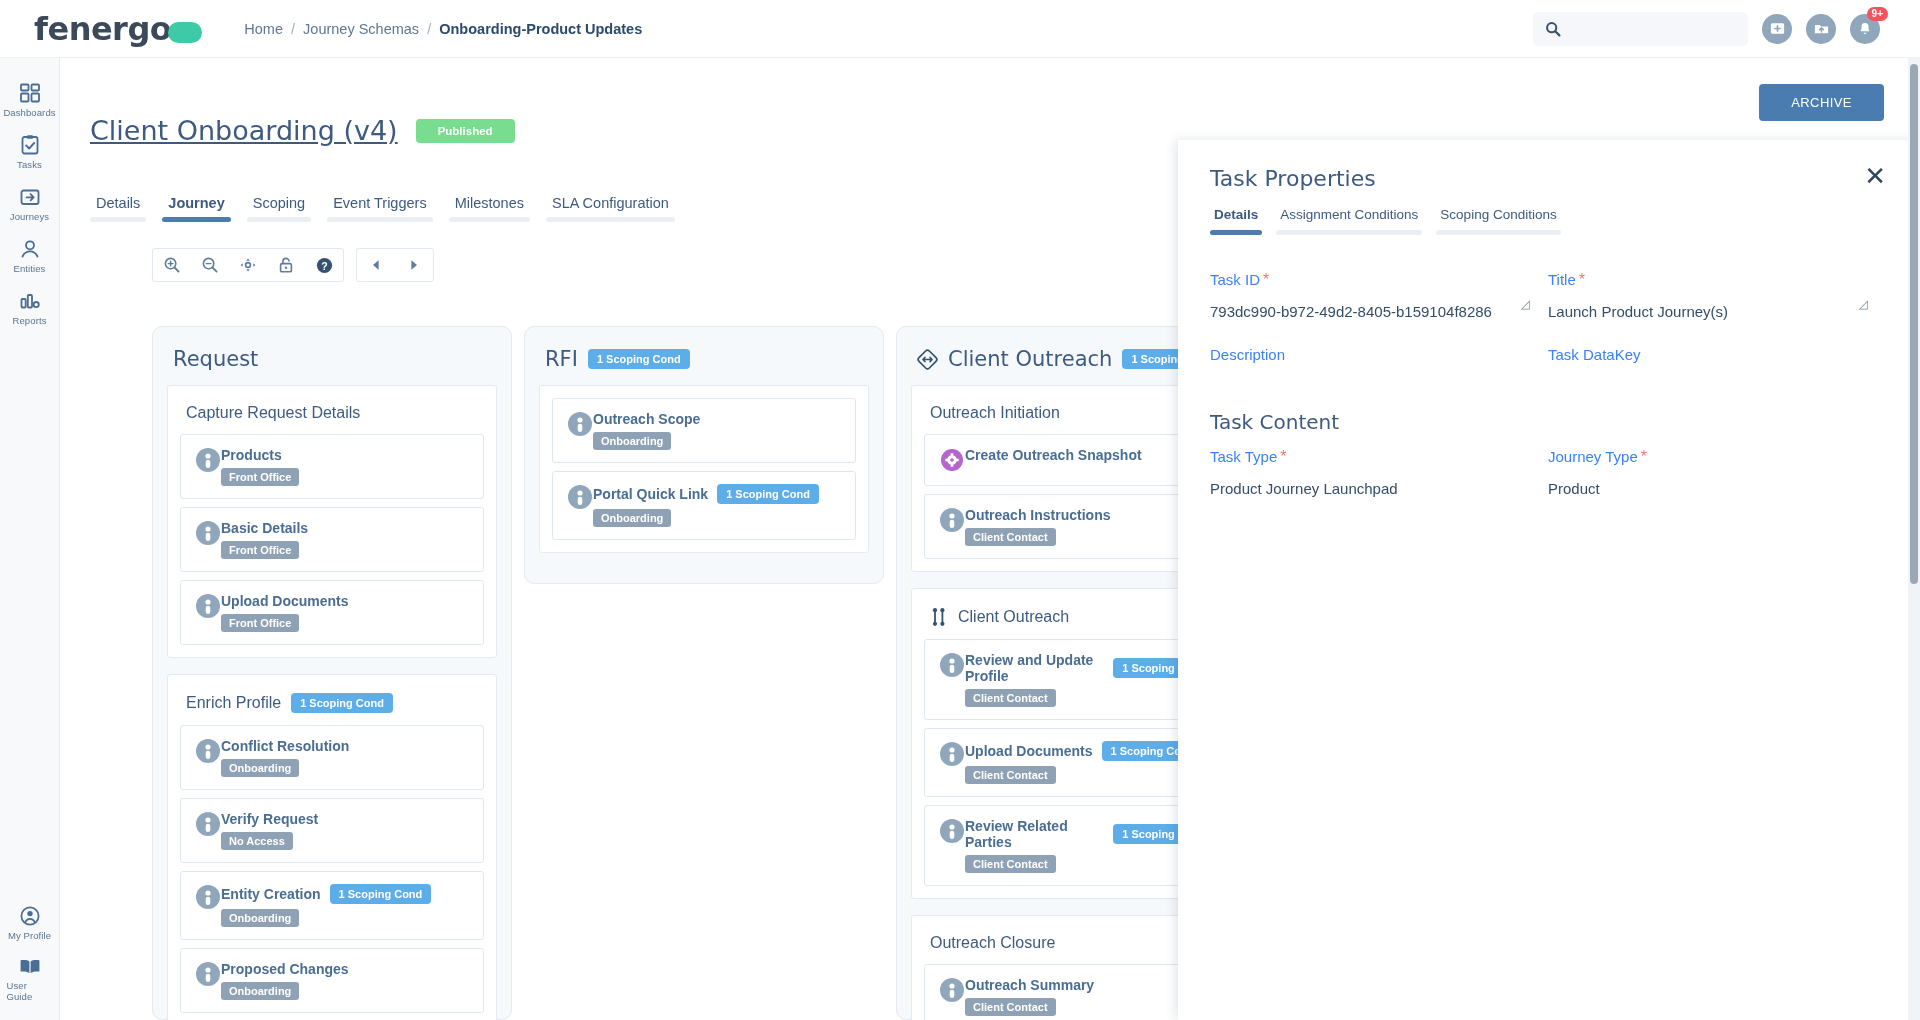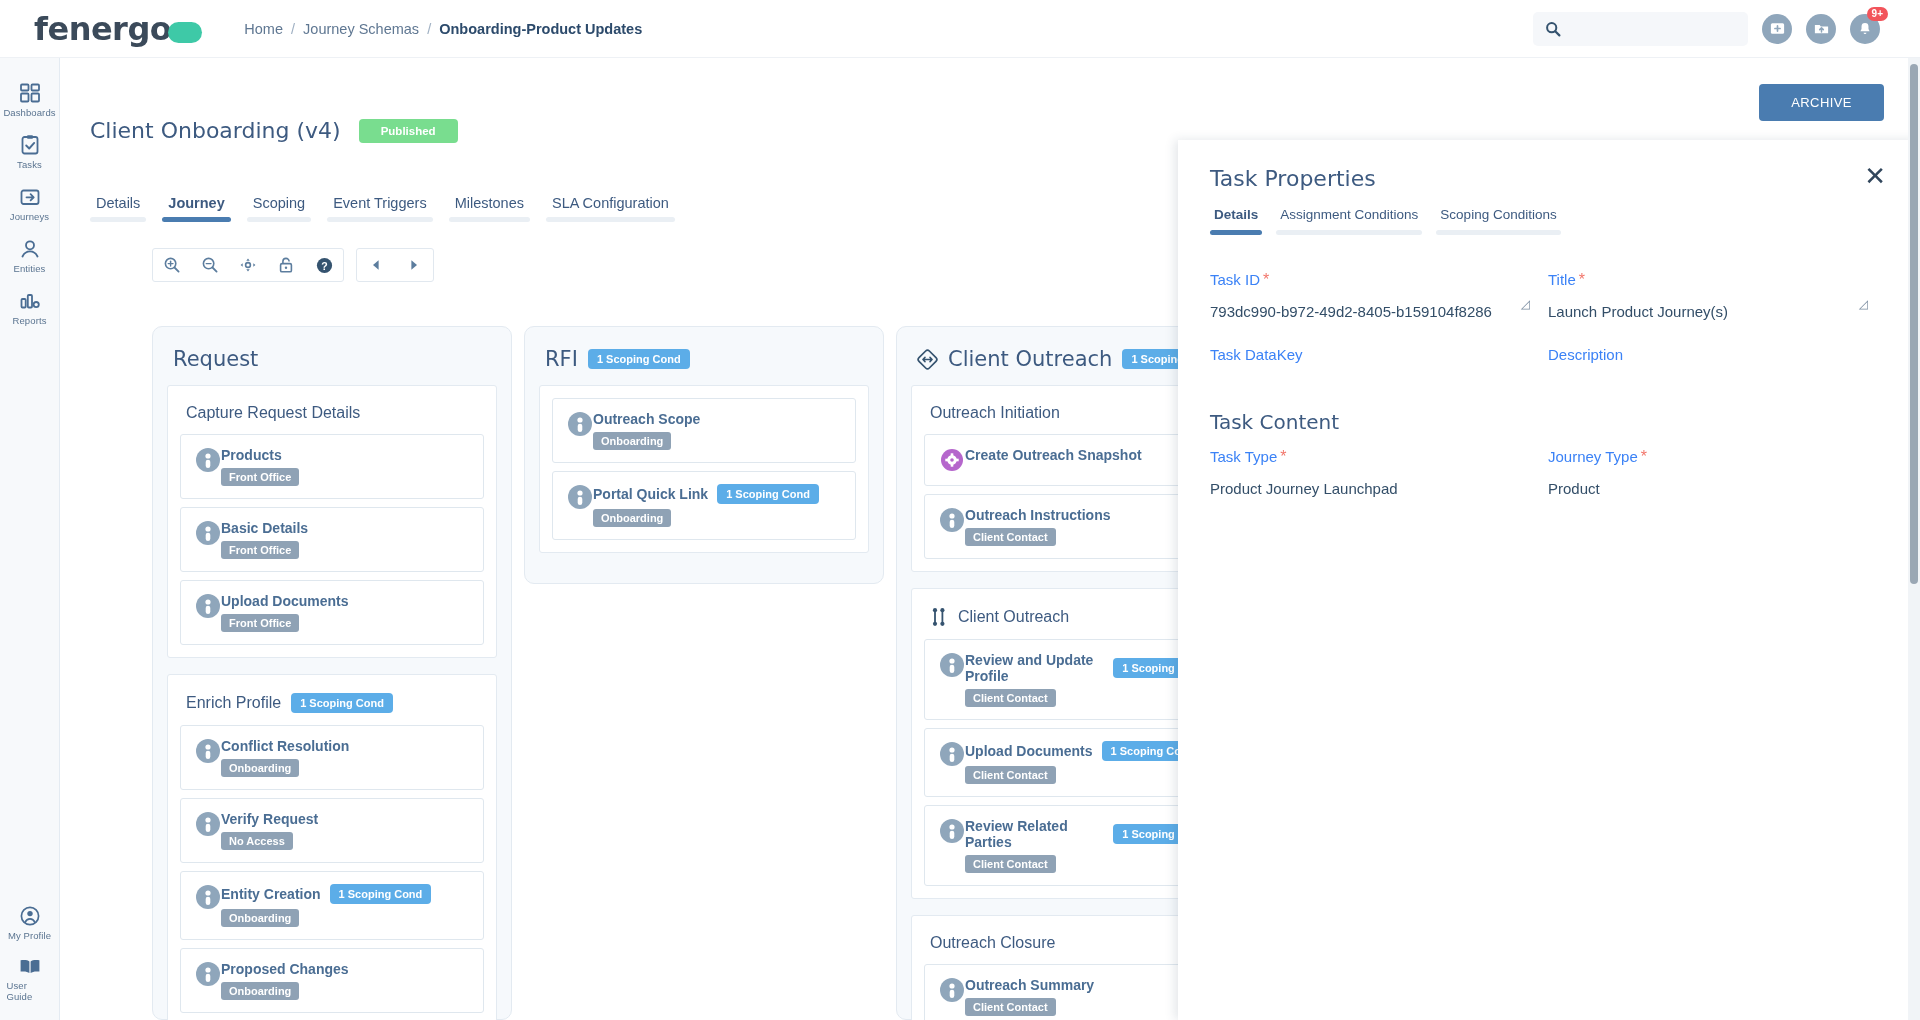--- a/index.html
+++ b/index.html
@@ -41,21 +41,21 @@
     display:flex;flex-direction:column;align-items:center;z-index:30;
   }
   .rail-item{ width:46px; padding:10px 0 6px; display:flex;flex-direction:column;align-items:center;gap:3px;}
   .rail-label{ font-size:9.5px;color:#5a7490;letter-spacing:.1px;}
   .rail-bottom{ margin-top:auto; padding-bottom:12px;}
   
   .page{
     position:absolute;top:58px;left:60px;width:1860px;height:962px;background:#fff;overflow:hidden;
   }
   .title-row{ display:flex;align-items:center;padding:26px 0 0 30px; }
-  h1.page-title{ font-size:22px;font-weight:400;color:#3d5a80;font-family:"DejaVu Sans",sans-serif;}
+  h1.page-title{ font-size:27px;font-weight:400;color:#3d5a80;font-family:"DejaVu Sans",sans-serif;text-decoration:underline;}
   .pill-published{
     margin-left:18px;background:#79dd8f;color:#fff;font-size:11.5px;font-weight:700;
     border-radius:4px;padding:6px 22px;
   }
   .hdr-actions{ margin-left:auto; display:flex;gap:19px;padding-right:36px;flex-direction:column;}
   .btn-primary{
     background:#4a7cb0;color:#fff;border:none;border-radius:4px;
     font-size:13px;font-weight:400;letter-spacing:.4px;padding:11px 22px;cursor:pointer;
   }
   .tabs{ display:flex;gap:16px;padding:18px 0 0 30px;}
@@ -616,25 +616,25 @@
       <span class="flabel">Task ID</span><span class="req">*</span>
       <div class="fvalue">793dc990-b972-49d2-8405-b159104f8286</div>
       <span class="resize-grip">◿</span>
     </div>
     <div class="field">
       <span class="flabel">Title</span><span class="req">*</span>
       <div class="fvalue">Launch Product Journey(s)</div>
       <span class="resize-grip">◿</span>
     </div>
     <div class="field">
+      <span class="flabel">Description</span>
+      <div class="fvalue"></div>
+    </div>
+    <div class="field">
       <span class="flabel">Task DataKey</span>
-      <div class="fvalue"></div>
-    </div>
-    <div class="field">
-      <span class="flabel">Description</span>
       <div class="fvalue"></div>
     </div>
 
     <div class="section-title">Task Content</div>
 
     <div class="field">
       <span class="flabel">Task Type</span><span class="req">*</span>
       <div class="fvalue">Product Journey Launchpad</div>
     </div>
     <div class="field">

